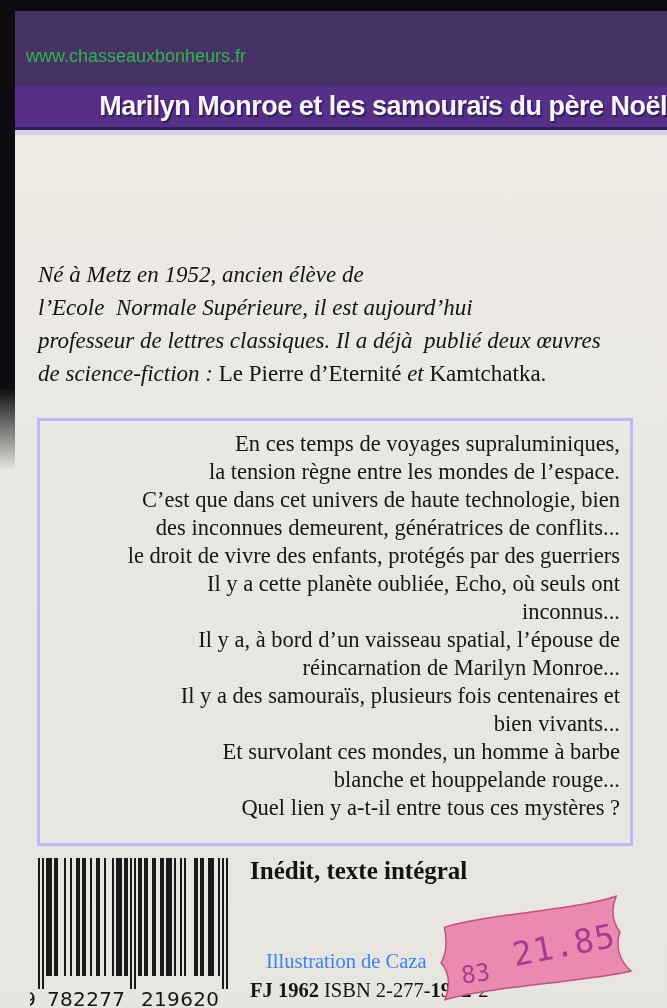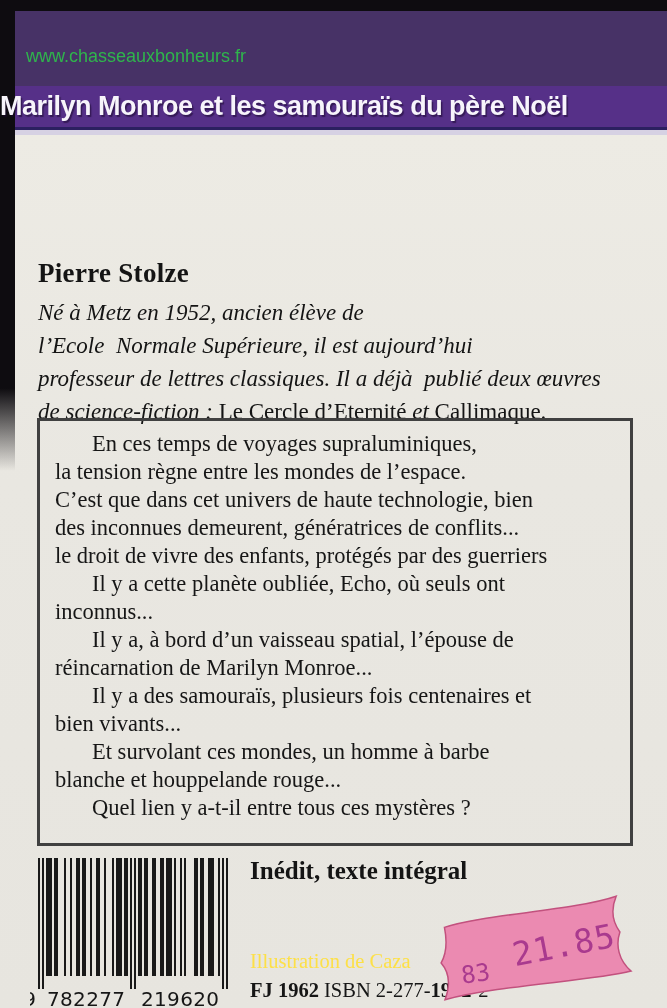--- a/index.html
+++ b/index.html
@@ -14,41 +14,41 @@
   .cover-body{position:absolute;left:0;top:135px;width:667px;height:873px;
               background:linear-gradient(180deg,#edebe4 0%,#e9e7e1 40%,#e7e5df 100%);}
   .edge-top{position:absolute;left:0;top:0;width:667px;height:11px;background:#0e0c10;}
   .edge-left{position:absolute;left:0;top:11px;width:15px;height:460px;
              background:linear-gradient(180deg,#0e0c10 0%,#0e0c10 82%,rgba(80,78,82,0) 100%);}
 
   
   .watermark{position:absolute;left:26px;top:46px;color:#2fb54c;
              font-family:"Liberation Sans","DejaVu Sans",sans-serif;font-size:18px;}
   .book-title{position:absolute;left:0;top:86px;width:667px;height:46px;line-height:41px;
-              text-align:left;white-space:nowrap;color:#f7f4fb;
+              text-align:right;white-space:nowrap;color:#f7f4fb;
               font-family:"Liberation Sans","DejaVu Sans",sans-serif;font-weight:bold;
               font-size:27px;letter-spacing:-0.5px;
               text-shadow:1.5px 2px 1px rgba(25,8,45,.55);}
 
   
   .author{position:absolute;left:38px;top:258px;width:590px;color:#141414;}
   .author-name{font-size:27px;font-weight:bold;letter-spacing:.3px;margin-bottom:7px;}
   .bio-line{font-style:italic;font-size:23px;line-height:33px;white-space:pre;}
   .bio-line .roman{font-style:normal;}
 
   
   .synopsis-box{position:absolute;left:37px;top:418px;width:596px;height:428px;
-                box-sizing:border-box;border:3px solid #404040;
-                padding:9px 10px 0 15px;color:#161616;}
+                box-sizing:border-box;border:3px solid #c4b5fd;
+                padding:9px 10px 0 15px;color:#161616;text-align:right;}
   .syn-line{font-size:22.5px;line-height:28px;white-space:nowrap;}
   .syn-line.indent{text-indent:37px;}
 
   
   .edition-note{position:absolute;left:250px;top:857px;font-size:25px;font-weight:bold;color:#141414;text-align:center;}
-  .illustration{position:absolute;left:250px;top:950px;font-size:20.5px;color:#fde047;}
+  .illustration{position:absolute;left:266px;top:950px;font-size:20.5px;color:#3b82f6;}
   .isbn-line{position:absolute;left:250px;top:979px;font-size:20.5px;color:#161616;white-space:pre;}
   .isbn-line .b{font-weight:bold;}
 
   .barcode-wrap{position:absolute;left:30px;top:856px;width:200px;height:152px;}
   .barcode-wrap svg{display:block;}
   .bc-digits{font-family:"DejaVu Sans","Liberation Sans",sans-serif;font-size:20px;fill:#161616;}
 
   .sticker{position:absolute;left:437px;top:902px;width:196px;height:90px;
            transform:rotate(-6deg);}
   .sticker-text{font-family:"DejaVu Sans Mono","Liberation Mono",monospace;fill:#a93a8e;}
@@ -64,25 +64,24 @@
 
   <div class="cover-body"></div>
 
   <div class="edge-top"></div>
   <div class="edge-left"></div>
 
   <div class="watermark">www.chasseauxbonheurs.fr</div>
   <div class="book-title">Marilyn Monroe et les samouraïs du père Noël</div>
 
   <div class="author">
-    <div class="author-name">Pierre Stolze</div>
     <div class="bio-line">Né à Metz en 1952, ancien élève de</div>
     <div class="bio-line">l’Ecole  Normale Supérieure, il est aujourd’hui</div>
     <div class="bio-line">professeur de lettres classiques. Il a déjà  publié deux œuvres</div>
-    <div class="bio-line"><span>de science-fiction : </span><span class="roman">Le Cercle d’Eternité </span><span>et </span><span class="roman">Callimaque.</span></div>
+    <div class="bio-line"><span>de science-fiction : </span><span class="roman">Le Pierre d’Eternité </span><span>et </span><span class="roman">Kamtchatka.</span></div>
   </div>
 
   <div class="synopsis-box">
     <div class="syn-line indent">En ces temps de voyages supraluminiques,</div>
     <div class="syn-line">la tension règne entre les mondes de l’espace.</div>
     <div class="syn-line">C’est que dans cet univers de haute technologie, bien</div>
     <div class="syn-line">des inconnues demeurent, génératrices de conflits...</div>
     <div class="syn-line">le droit de vivre des enfants, protégés par des guerriers</div>
     <div class="syn-line indent">Il y a cette planète oubliée, Echo, où seuls ont</div>
     <div class="syn-line">inconnus...</div>

